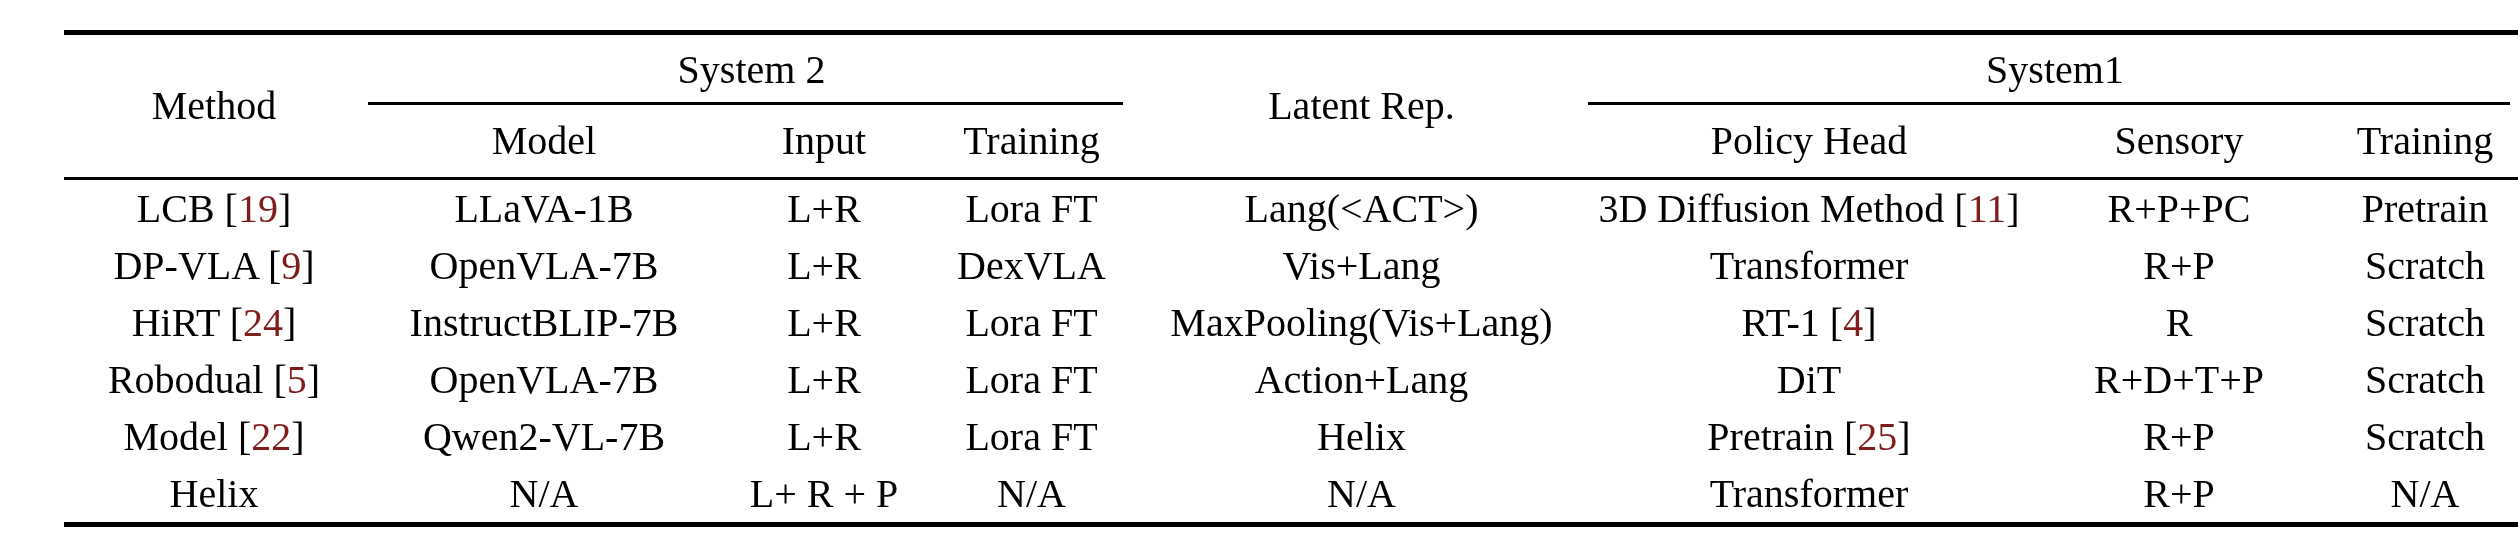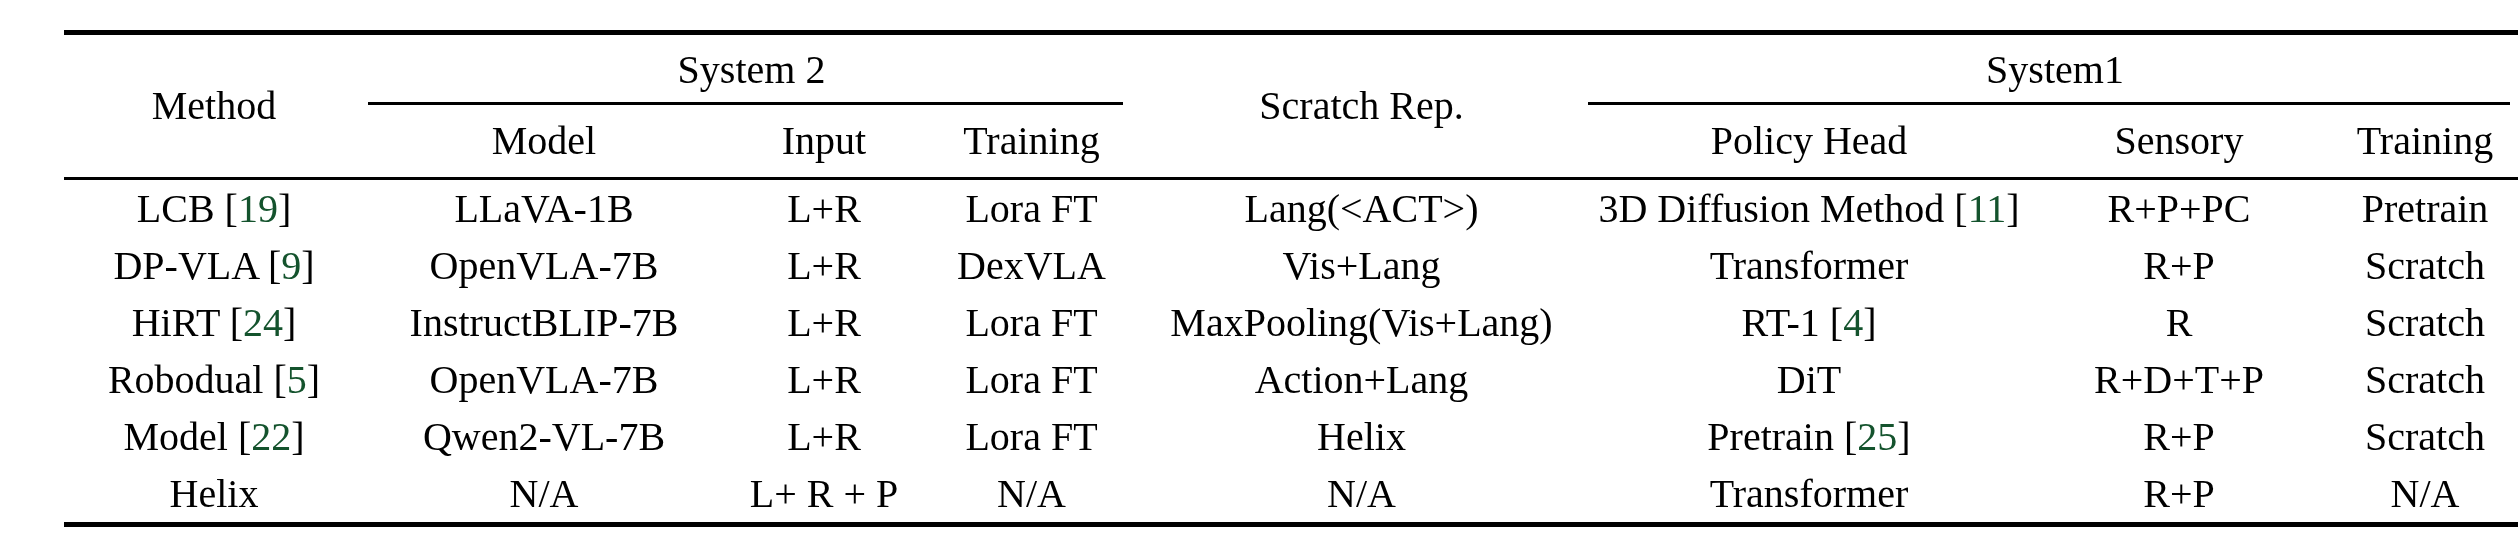--- a/index.html
+++ b/index.html
@@ -49,21 +49,21 @@
     content: "";
     position: absolute;
     left: 4px;
     right: 16px;
     bottom: 0;
     height: 3px;
     background: #000;
   }
 
   .cite {
-    color: #14532d;
+    color: #7f1d1d;
     text-decoration: none;
     cursor: pointer;
   }
 </style>
 </head>
 <body>
 
 <div class="page">
   <table class="paper-table">
     <colgroup>
@@ -73,21 +73,21 @@
         <col style="width:215px">
       <col style="width:445px">
         <col style="width:450px">
         <col style="width:290px">
         <col style="width:202px">
     </colgroup>
     <thead>
       <tr class="group-row">
         <th rowspan="2" class="hdr-bottom">Method</th>
         <th colspan="3" class="cmid">System 2</th>
-        <th rowspan="2" class="hdr-bottom">Scratch Rep.</th>
+        <th rowspan="2" class="hdr-bottom">Latent Rep.</th>
         <th colspan="3" class="cmid">System1</th>
       </tr>
       <tr class="sub-row">
         <th class="hdr-bottom">Model</th>
         <th class="hdr-bottom">Input</th>
         <th class="hdr-bottom">Training</th>
         <th class="hdr-bottom">Policy Head</th>
         <th class="hdr-bottom">Sensory</th>
         <th class="hdr-bottom">Training</th>
       </tr>

